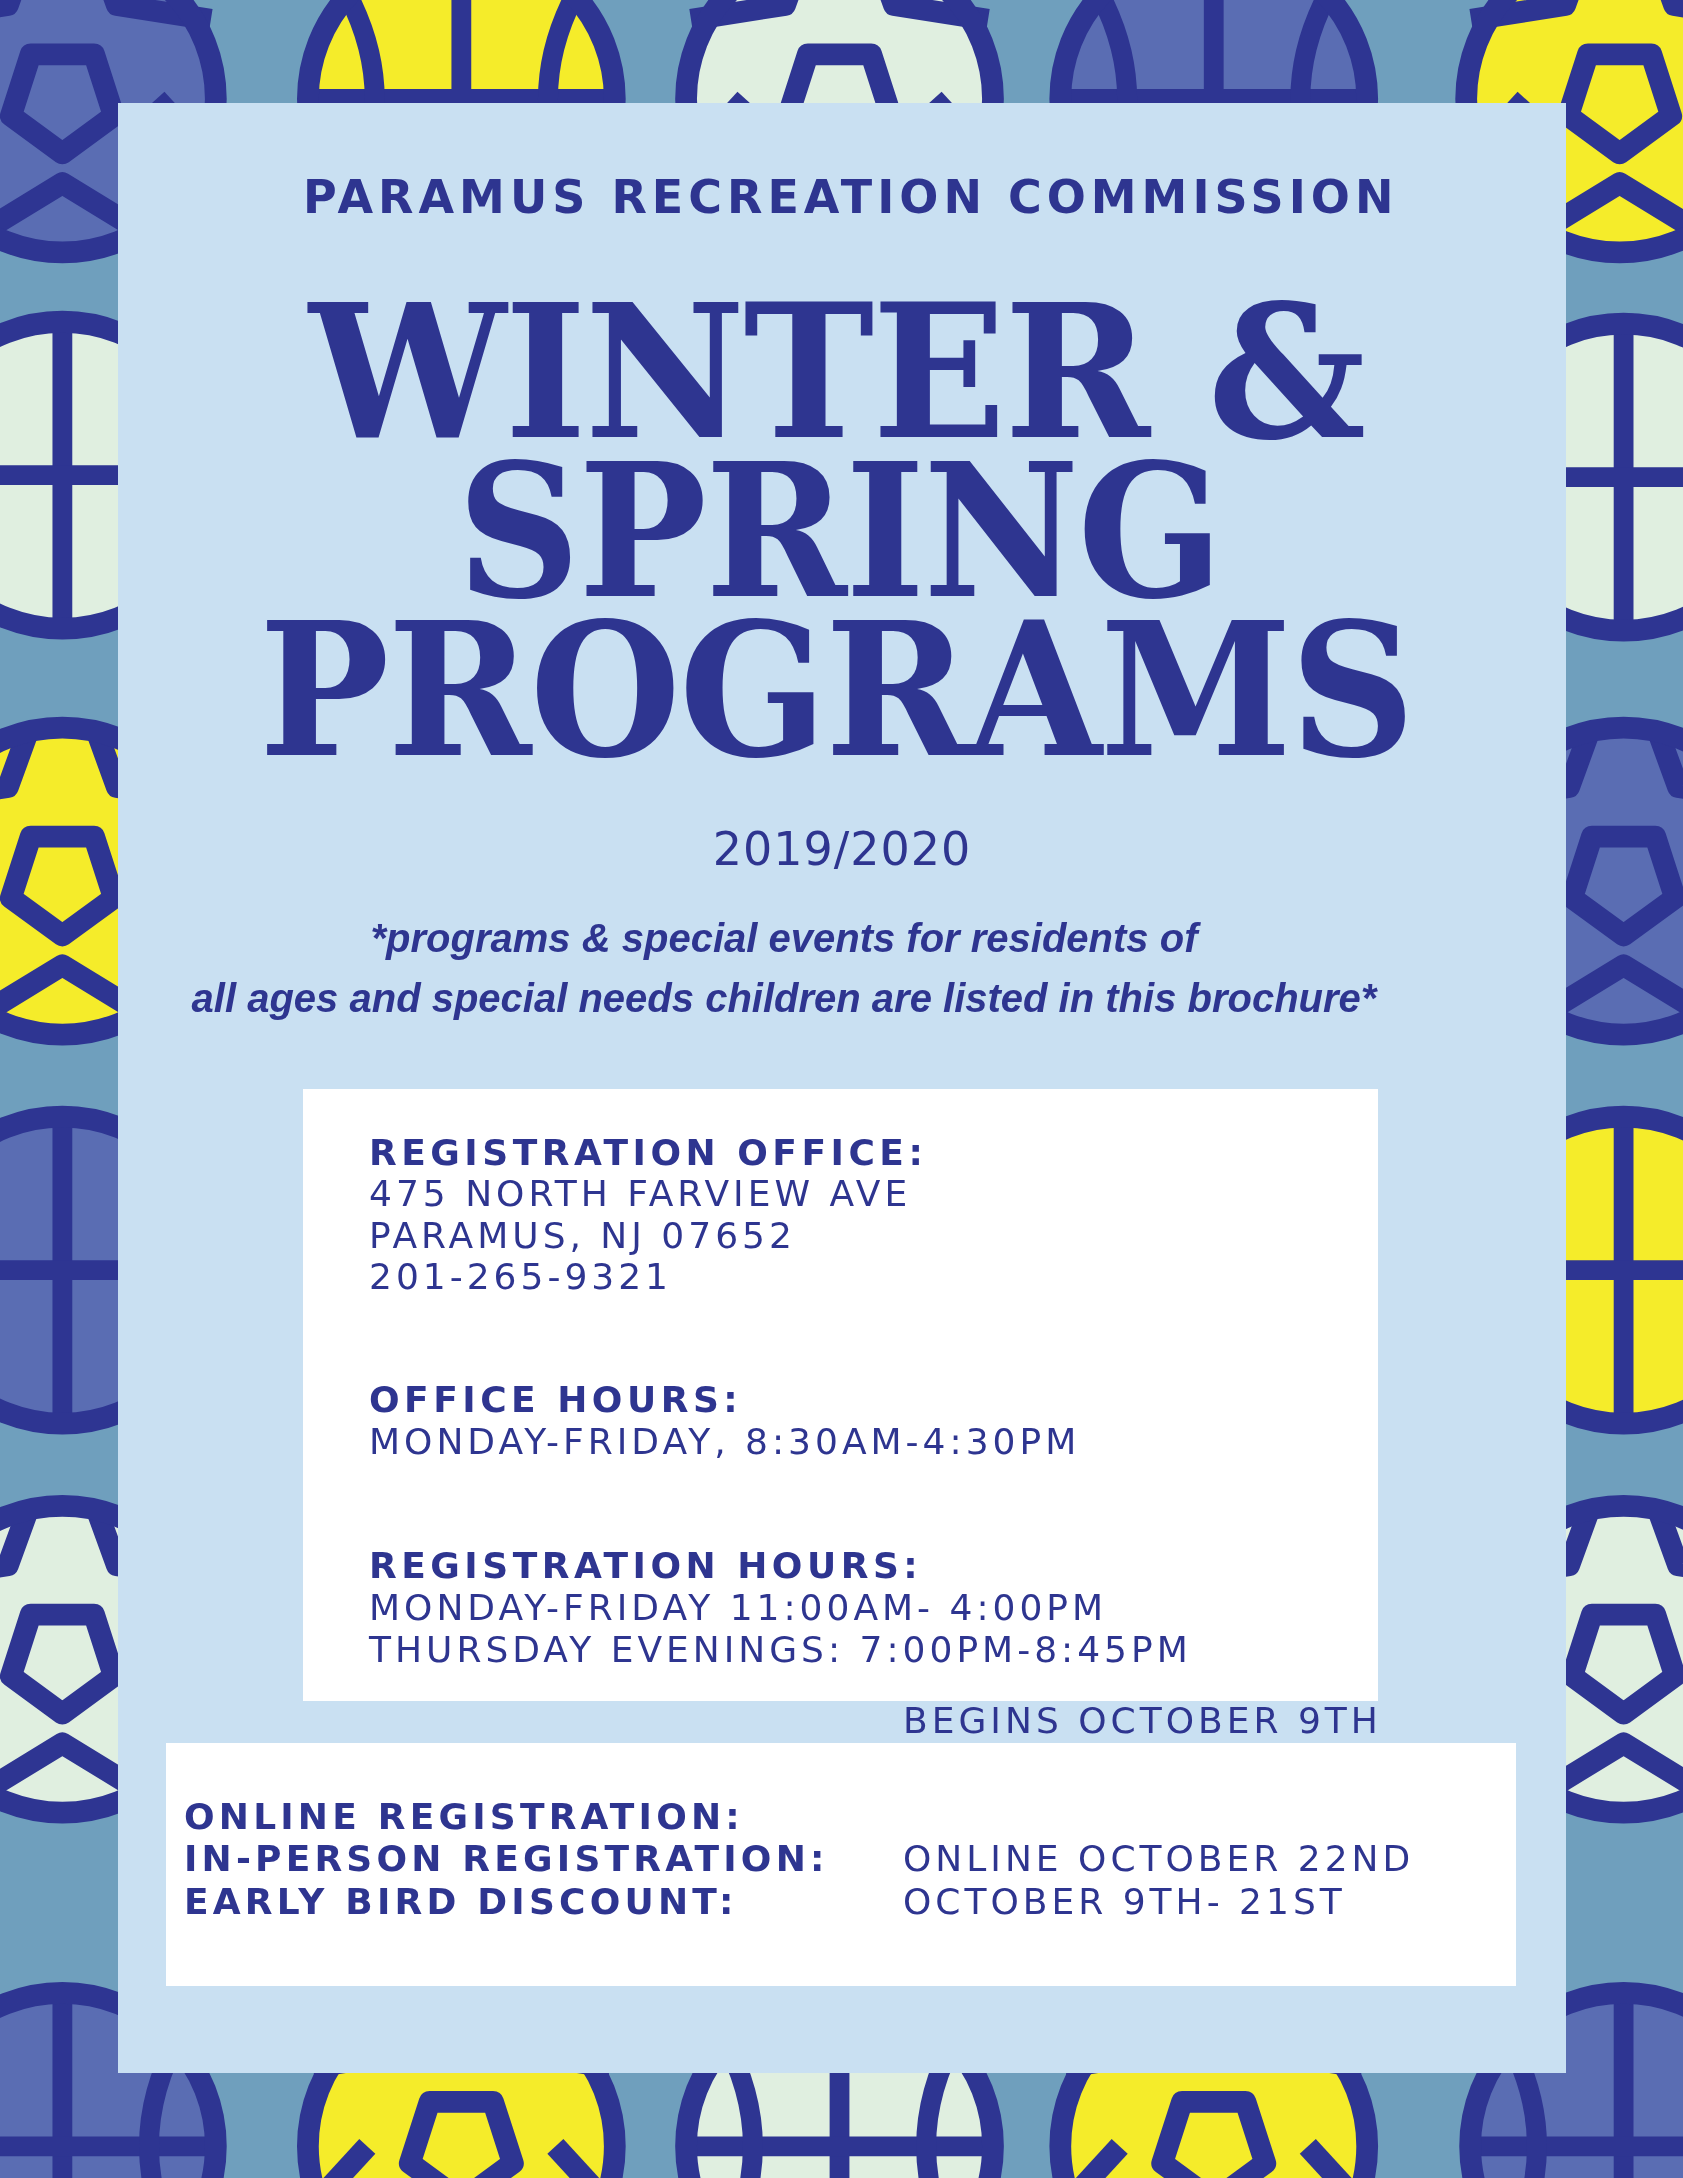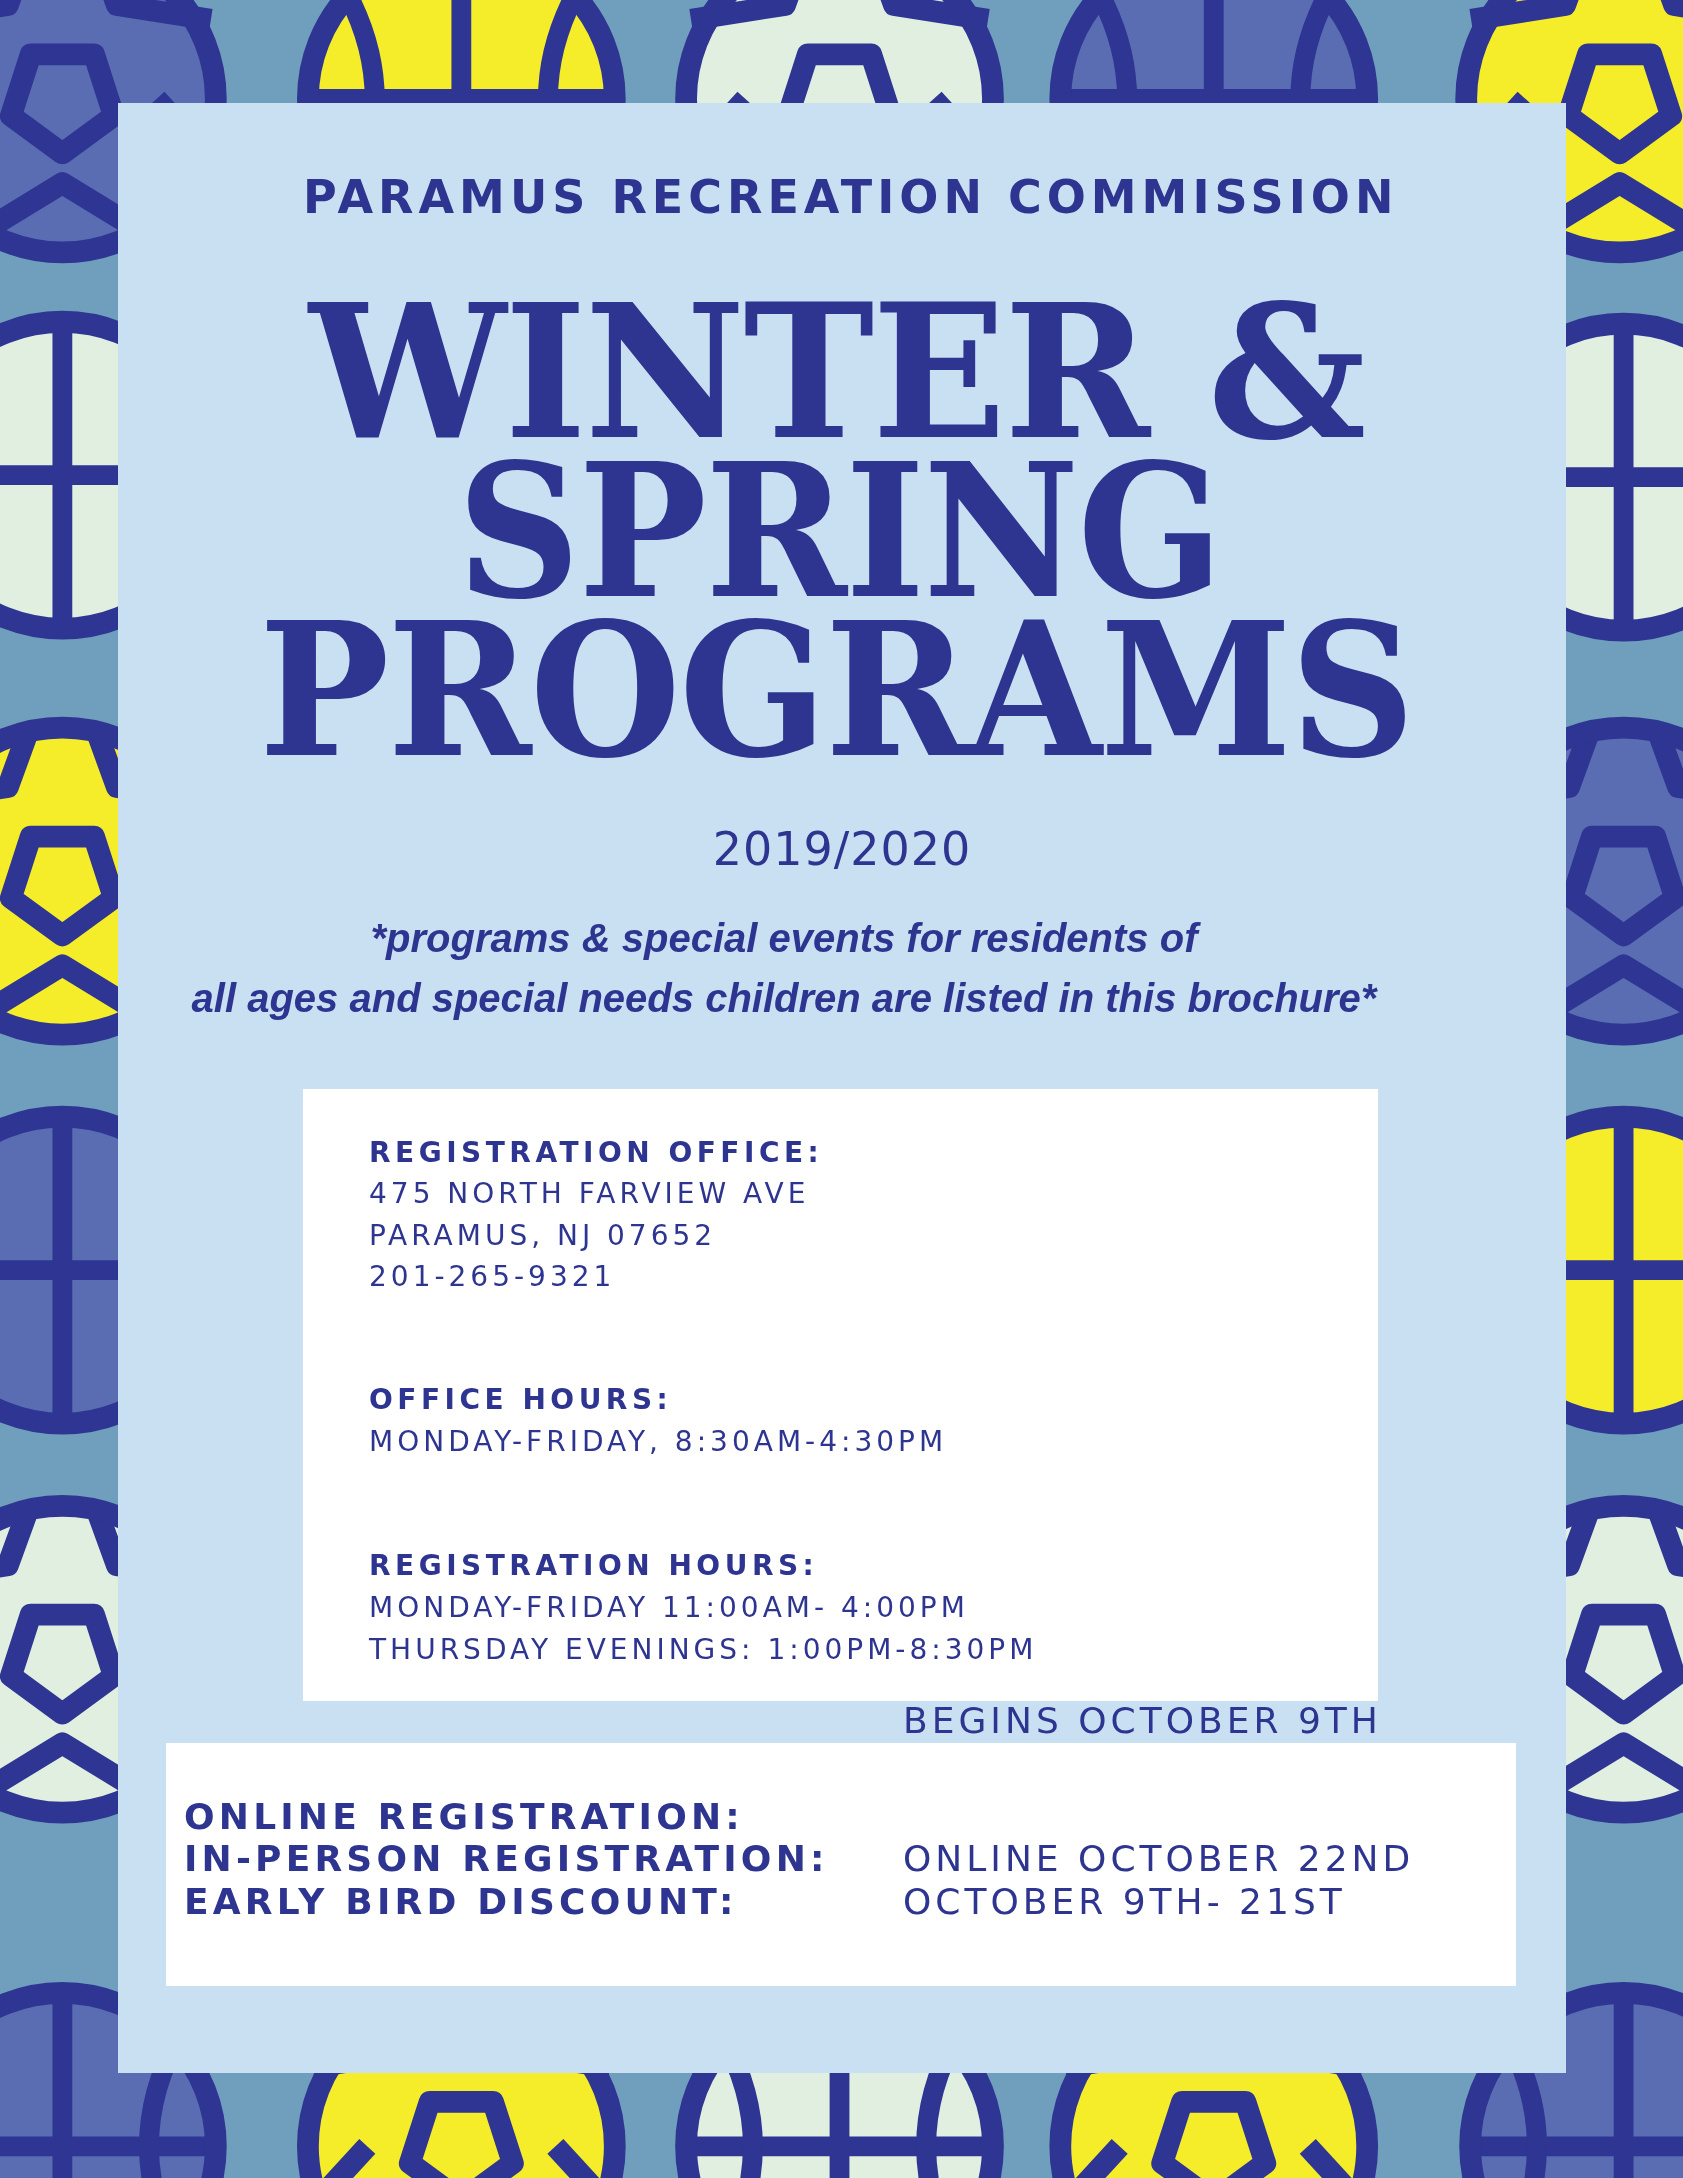--- a/index.html
+++ b/index.html
@@ -42,21 +42,21 @@
   .n2 { top: 973px; }
   .box1 {
     position: absolute; left: 303px; top: 1089px; width: 1075px; height: 612px;
     background: #ffffff;
   }
   .box2 {
     position: absolute; left: 166px; top: 1743px; width: 1350px; height: 243px;
     background: #ffffff;
   }
   .info {
-    font-family: "DejaVu Sans", sans-serif; font-size: 28px; line-height: 42px;
+    font-family: "DejaVu Sans", sans-serif; font-size: 36px; line-height: 42px;
     letter-spacing: 4px; left: 369px;
   }
   .info.head { font-weight: bold; letter-spacing: 4.5px; }
   .reg-label {
     font-family: "DejaVu Sans", sans-serif; font-weight: bold; font-size: 36px;
     letter-spacing: 4.2px; left: 184px; line-height: 42px;
   }
   .reg-value {
     font-family: "DejaVu Sans", sans-serif; font-size: 36px;
     letter-spacing: 4px; left: 903px; line-height: 42px;
@@ -179,21 +179,21 @@
 <div class="abs info head" style="top:1132px;">REGISTRATION OFFICE:</div>
 <div class="abs info" style="top:1173px;">475 NORTH FARVIEW AVE</div>
 <div class="abs info" style="top:1215px;">PARAMUS, NJ 07652</div>
 <div class="abs info" style="top:1256px;">201-265-9321</div>
 
 <div class="abs info head" style="top:1379px;">OFFICE HOURS:</div>
 <div class="abs info" style="top:1421px;">MONDAY-FRIDAY, 8:30AM-4:30PM</div>
 
 <div class="abs info head" style="top:1545px;">REGISTRATION HOURS:</div>
 <div class="abs info" style="top:1587px;">MONDAY-FRIDAY 11:00AM- 4:00PM</div>
-<div class="abs info" style="top:1629px;">THURSDAY EVENINGS: 1:00PM-8:30PM</div>
+<div class="abs info" style="top:1629px;">THURSDAY EVENINGS: 7:00PM-8:45PM</div>
 
 <div class="box2"></div>
 <div class="abs reg-label" style="top:1796px;">ONLINE REGISTRATION:</div>
 <div class="abs reg-value" style="top:1700px;">BEGINS OCTOBER 9TH</div>
 <div class="abs reg-label" style="top:1838px;">IN-PERSON REGISTRATION:</div>
 <div class="abs reg-value" style="top:1838px;">ONLINE OCTOBER 22ND</div>
 <div class="abs reg-label" style="top:1881px;">EARLY BIRD DISCOUNT:</div>
 <div class="abs reg-value" style="top:1881px;">OCTOBER 9TH- 21ST</div>
 
 

